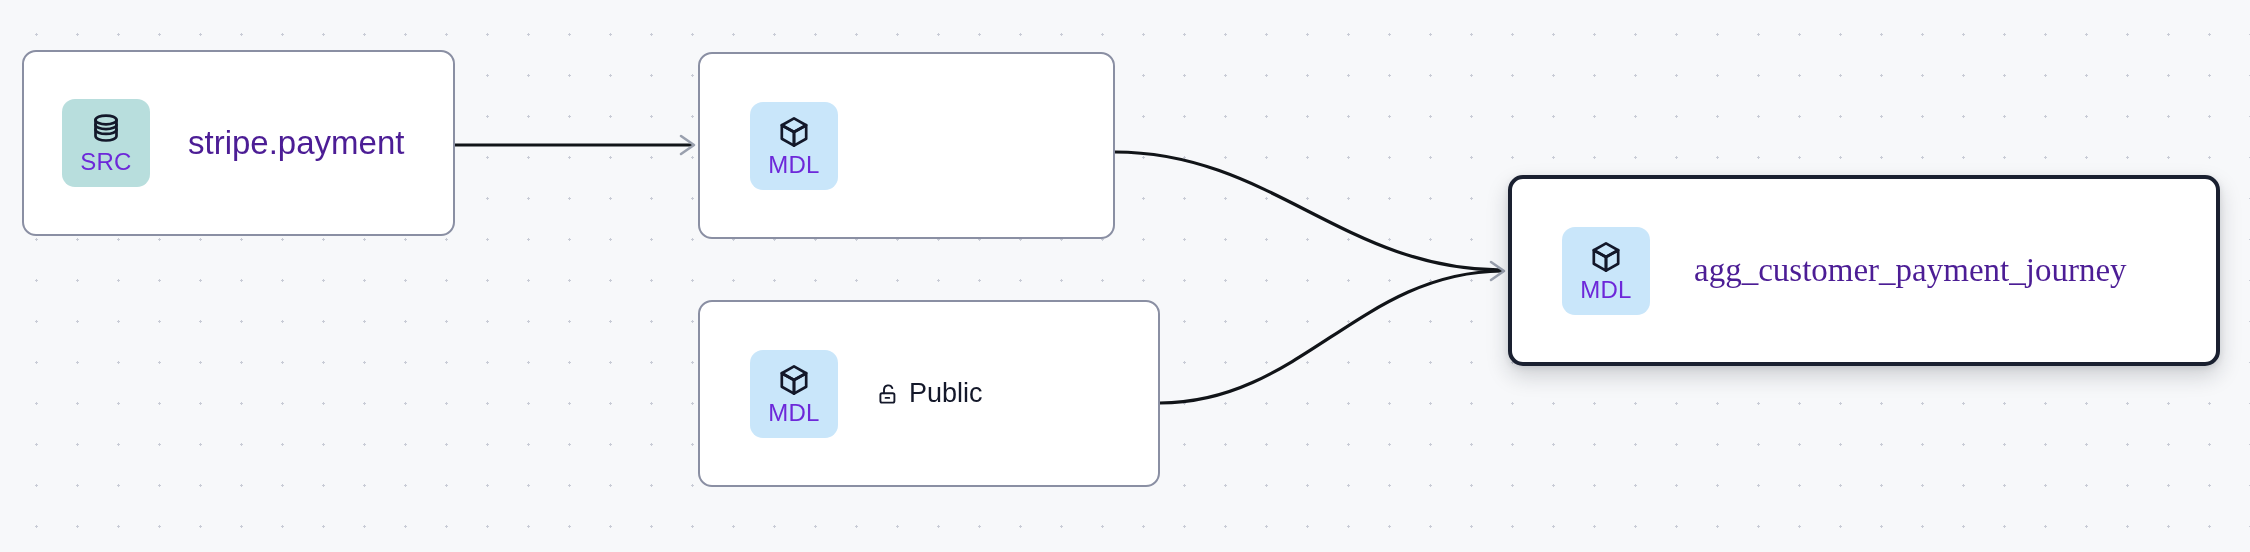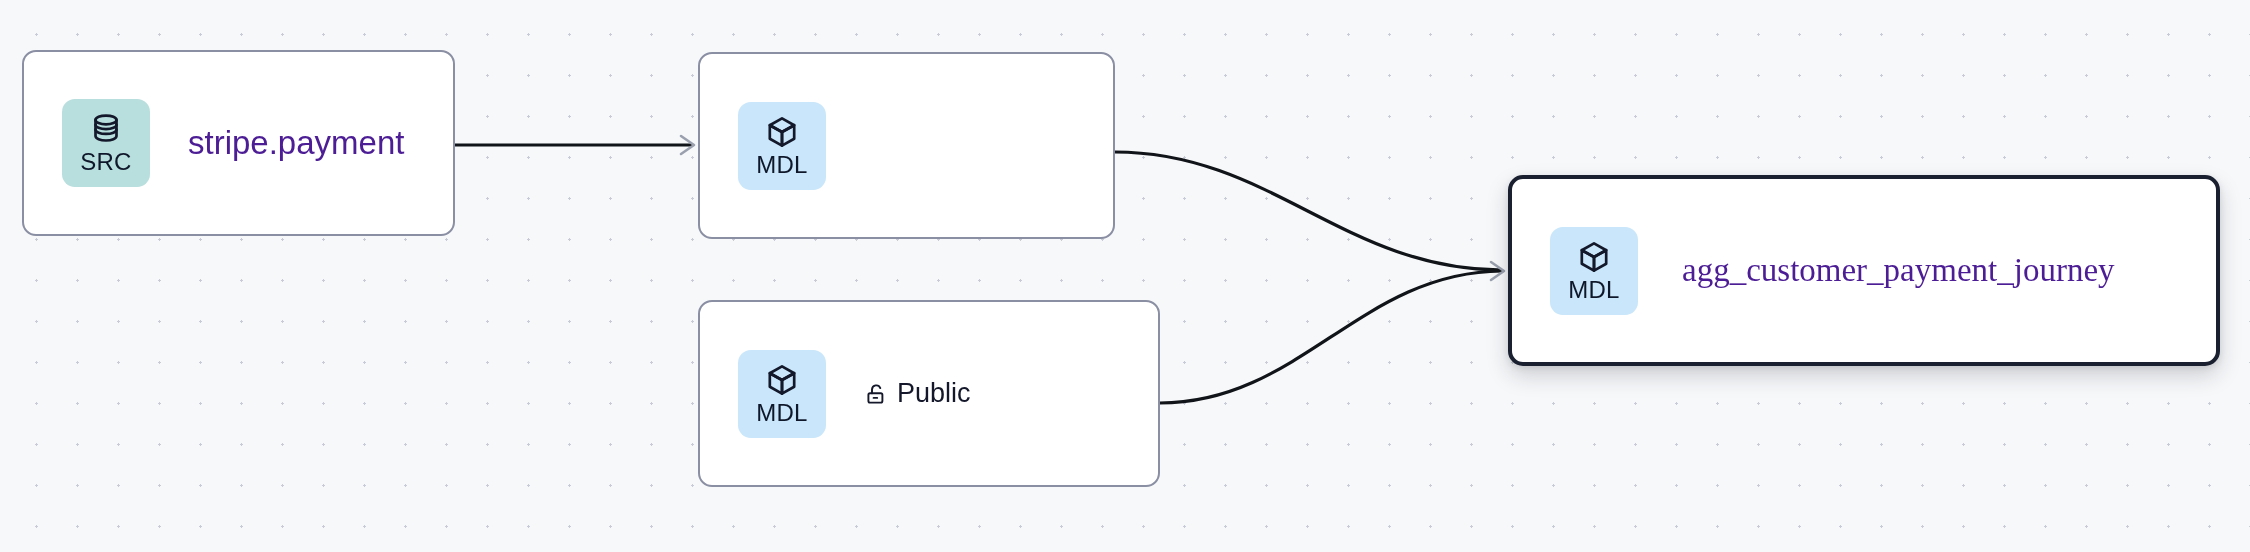--- a/index.html
+++ b/index.html
@@ -70,31 +70,31 @@
     width: 88px;
     height: 88px;
     border-radius: 13px;
     display: flex;
     flex-direction: column;
     align-items: center;
     justify-content: center;
     gap: 1px;
   }
   .badge.src { background: #b8dedd; }
-  .badge.mdl { background: #c9e6fa; }
+  .badge.mdl { background: #c9e6fa; margin-left: 12px; }
 
   .badge svg {
     display: block;
     width: 34px;
     height: 34px;
   }
   .badge-label {
     font-size: 24px;
     line-height: 1;
-    color: #0f172a;
+    color: #6d28d9;
     letter-spacing: 0.2px;
     margin-top: 3px;
   }
 
   .node-body {
     margin-left: 38px;
     display: flex;
     flex-direction: column;
     justify-content: center;
     gap: 4px;

